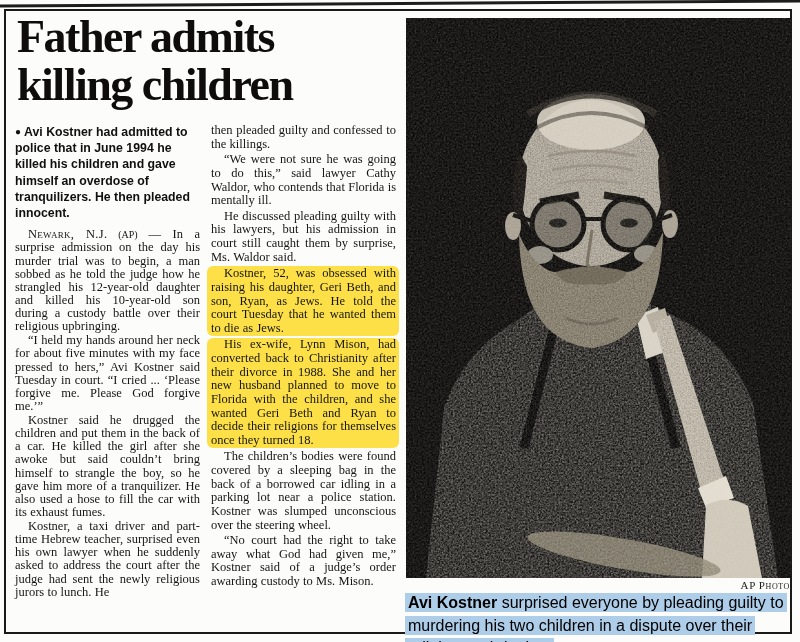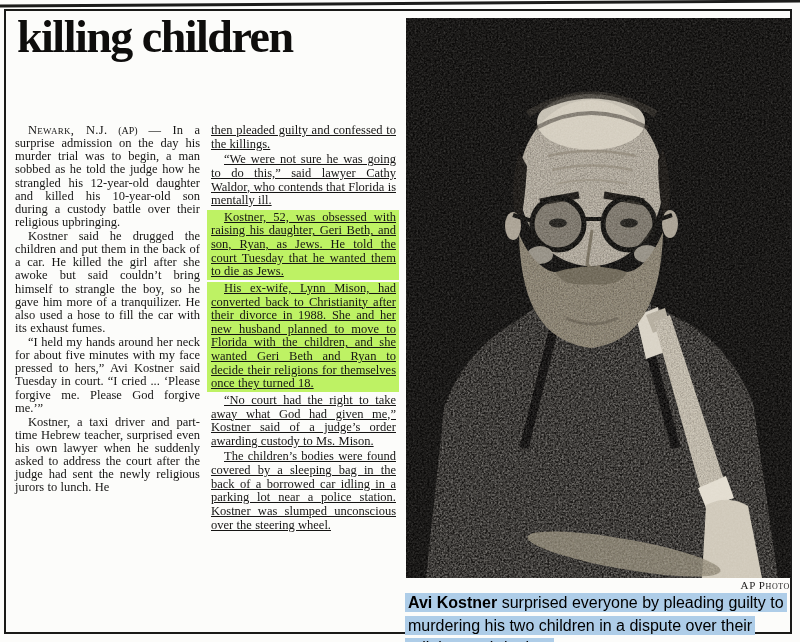--- a/index.html
+++ b/index.html
@@ -26,27 +26,27 @@
   .col-2 { left:211px; }
   .intro {
     font-family:"Liberation Sans", sans-serif; font-weight:700;
     font-size:12.3px; line-height:1.32; margin:0 0 7px 0; color:#11100f;
   }
   .intro .bullet { font-size:10px; vertical-align:1px; margin-right:3px; }
   .bodypara {
     margin:0 0 1px 0; font-size:12.5px; line-height:1.05;
     text-align:justify; word-spacing:0.2px;
   }
-  .col-2 .bodypara { line-height:1.09; margin-bottom:2px;text-decoration:underline; }
+  .col-2 .bodypara { line-height:1.09; margin-bottom:2px; }
   .indent { text-indent:13px; }
   .dateline { font-variant:small-caps; letter-spacing:0.3px; }
   .agency { font-size:10px; }
   .highlight {
-    background:#bef264; margin-left:-4px; margin-right:-3px;
-    padding:1px 3px 1px 4px; margin-bottom:0;
+    background:#fde047; margin-left:-4px; margin-right:-3px;
+    padding:1px 3px 1px 4px; margin-bottom:0;border-radius:6px;
   }
   .highlight + .highlight { padding-top:0; }
   .photo {
     position:absolute; left:406px; top:18px; width:385px; height:560px;
     background:#0c0b0a;
   }
   .photo svg { display:block; width:100%; height:100%; }
   .credit {
     position:absolute; left:406px; top:579px; width:384px;
     text-align:right; font-size:11px; font-variant:small-caps;
@@ -64,40 +64,43 @@
   .cap-name { font-weight:700; }
 </style>
 </head>
 <body>
 
 <div class="scan">
   <div class="top-artifact"></div>
   <div class="frame"></div>
 
   <div class="headline">
+    <div>Father admits</div>
     <div>killing children</div>
   </div>
 
   <div class="col col-1">
+    <p class="intro"><span class="bullet">●</span><span>Avi Kostner</span><span> had admitted to police that in June 1994 he killed his children and gave himself an overdose of tranquilizers. He then pleaded innocent.</span></p>
     <div id="col1-paras">
         <p class="bodypara indent"><span class="dateline">Newark, N.J.</span><span class="agency"> (AP) </span>— In a surprise admission on the day his murder trial was to begin, a man sobbed as he told the judge how he strangled his 12-year-old daughter and killed his 10-year-old son during a custody battle over their religious upbringing.</p>
+        <p class="bodypara indent">“I held my hands around her neck for about five minutes with my face pressed to hers,” Avi Kostner said Tuesday in court. “I cried ... ‘Please forgive me. Please God forgive me.’”</p>
         <p class="bodypara indent">Kostner said he drugged the children and put them in the back of a car. He killed the girl after she awoke but said couldn’t bring himself to strangle the boy, so he gave him more of a tranquilizer. He also used a hose to fill the car with its exhaust fumes.</p>
-        <p class="bodypara indent">“I held my hands around her neck for about five minutes with my face pressed to hers,” Avi Kostner said Tuesday in court. “I cried ... ‘Please forgive me. Please God forgive me.’”</p>
         <p class="bodypara indent">Kostner, a taxi driver and part-time Hebrew teacher, surprised even his own lawyer when he suddenly asked to address the court after the judge had sent the newly religious jurors to lunch. He</p>
       </div>
   </div>
 
   <div class="col col-2">
     <div id="col2-paras">
         <p class="bodypara">then pleaded guilty and confessed to the killings.</p>
         <p class="bodypara indent">“We were not sure he was going to do this,” said lawyer Cathy Waldor, who contends that Florida is mentally ill.</p>
+        <p class="bodypara indent">He discussed pleading guilty with his lawyers, but his admission in court still caught them by surprise, Ms. Waldor said.</p>
         <p class="bodypara indent highlight">Kostner, 52, was obsessed with raising his daughter, Geri Beth, and son, Ryan, as Jews. He told the court Tuesday that he wanted them to die as Jews.</p>
         <p class="bodypara indent highlight">His ex-wife, Lynn Mison, had converted back to Christianity after their divorce in 1988. She and her new husband planned to move to Florida with the children, and she wanted Geri Beth and Ryan to decide their religions for themselves once they turned 18.</p>
+        <p class="bodypara indent">The children’s bodies were found covered by a sleeping bag in the back of a borrowed car idling in a parking lot near a police station. Kostner was slumped unconscious over the steering wheel.</p>
         <p class="bodypara indent">“No court had the right to take away what God had given me,” Kostner said of a judge’s order awarding custody to Ms. Mison.</p>
-        <p class="bodypara indent">The children’s bodies were found covered by a sleeping bag in the back of a borrowed car idling in a parking lot near a police station. Kostner was slumped unconscious over the steering wheel.</p>
       </div>
   </div>
 
   <div class="photo">
     <svg viewBox="0 0 385 560" preserveAspectRatio="none">
       <defs>
         <filter id="gw" x="-5%" y="-5%" width="110%" height="110%">
           <feTurbulence type="fractalNoise" baseFrequency="0.55" numOctaves="3" seed="7" result="n"></feTurbulence>
           <feColorMatrix in="n" type="matrix" values="0 0 0 0 0.9  0 0 0 0 0.87  0 0 0 0 0.82  0.8 0.8 0.8 0 -0.9" result="w"></feColorMatrix>
           <feComposite in="w" in2="SourceGraphic" operator="in"></feComposite>

